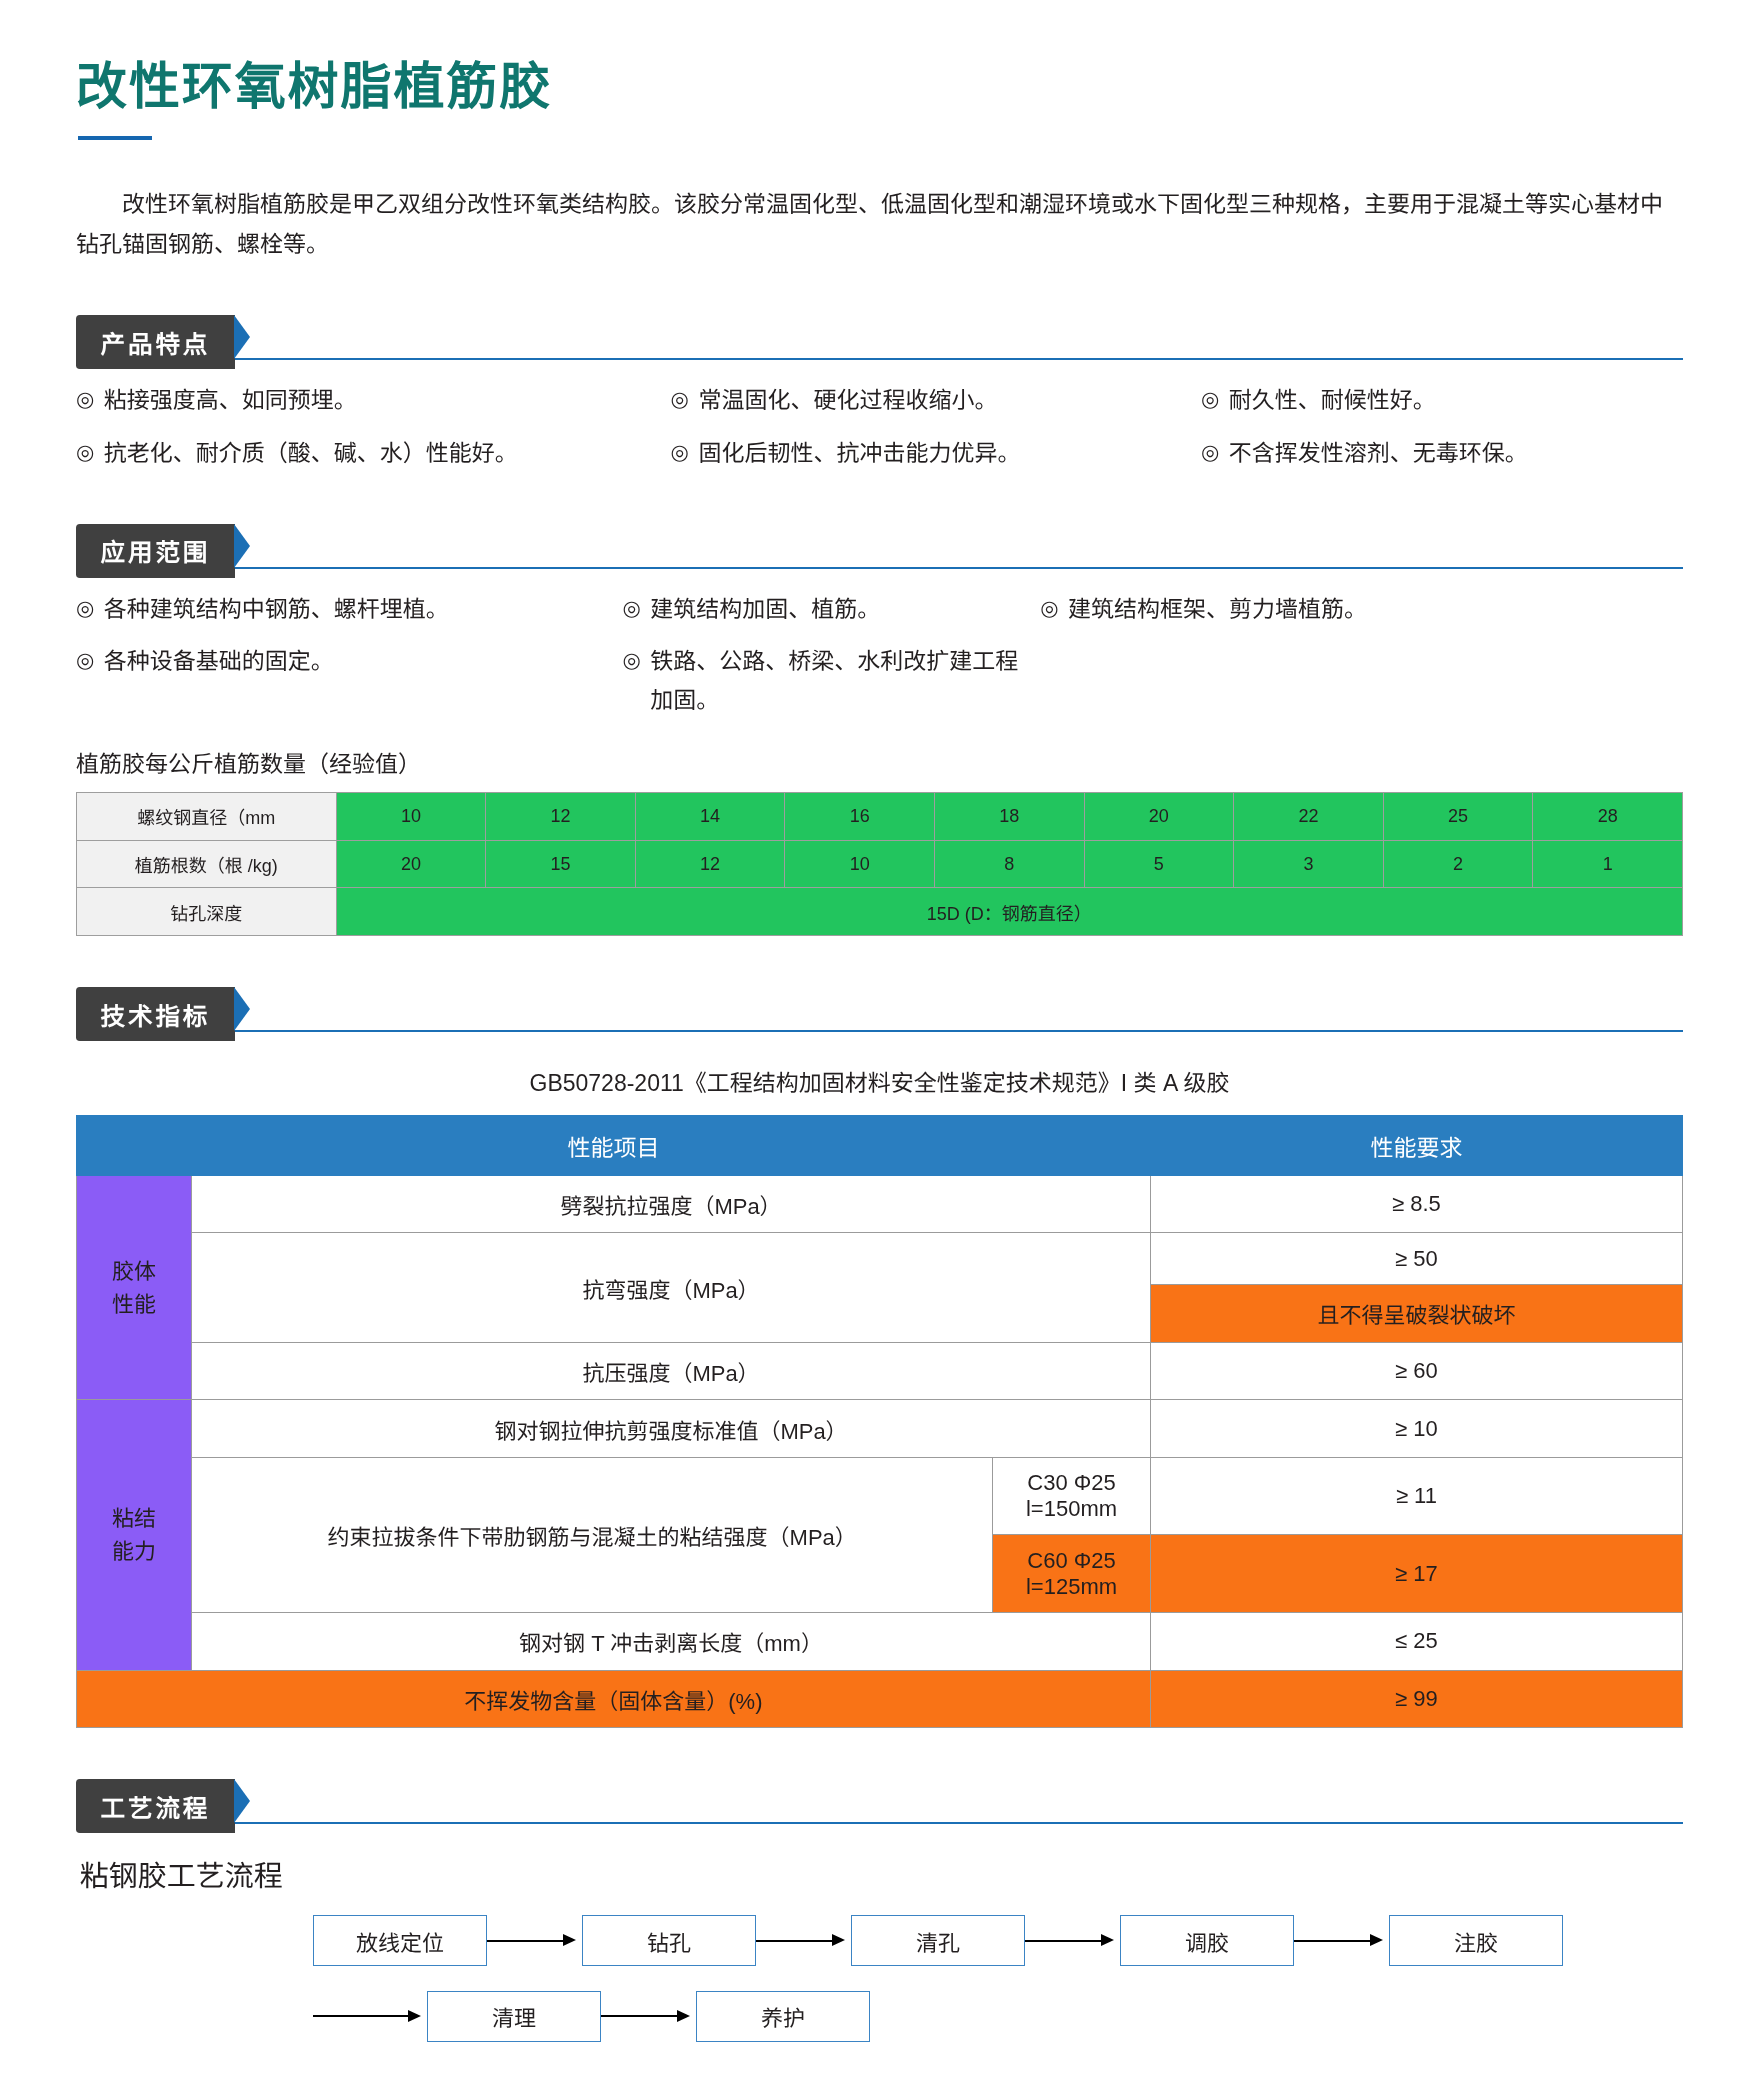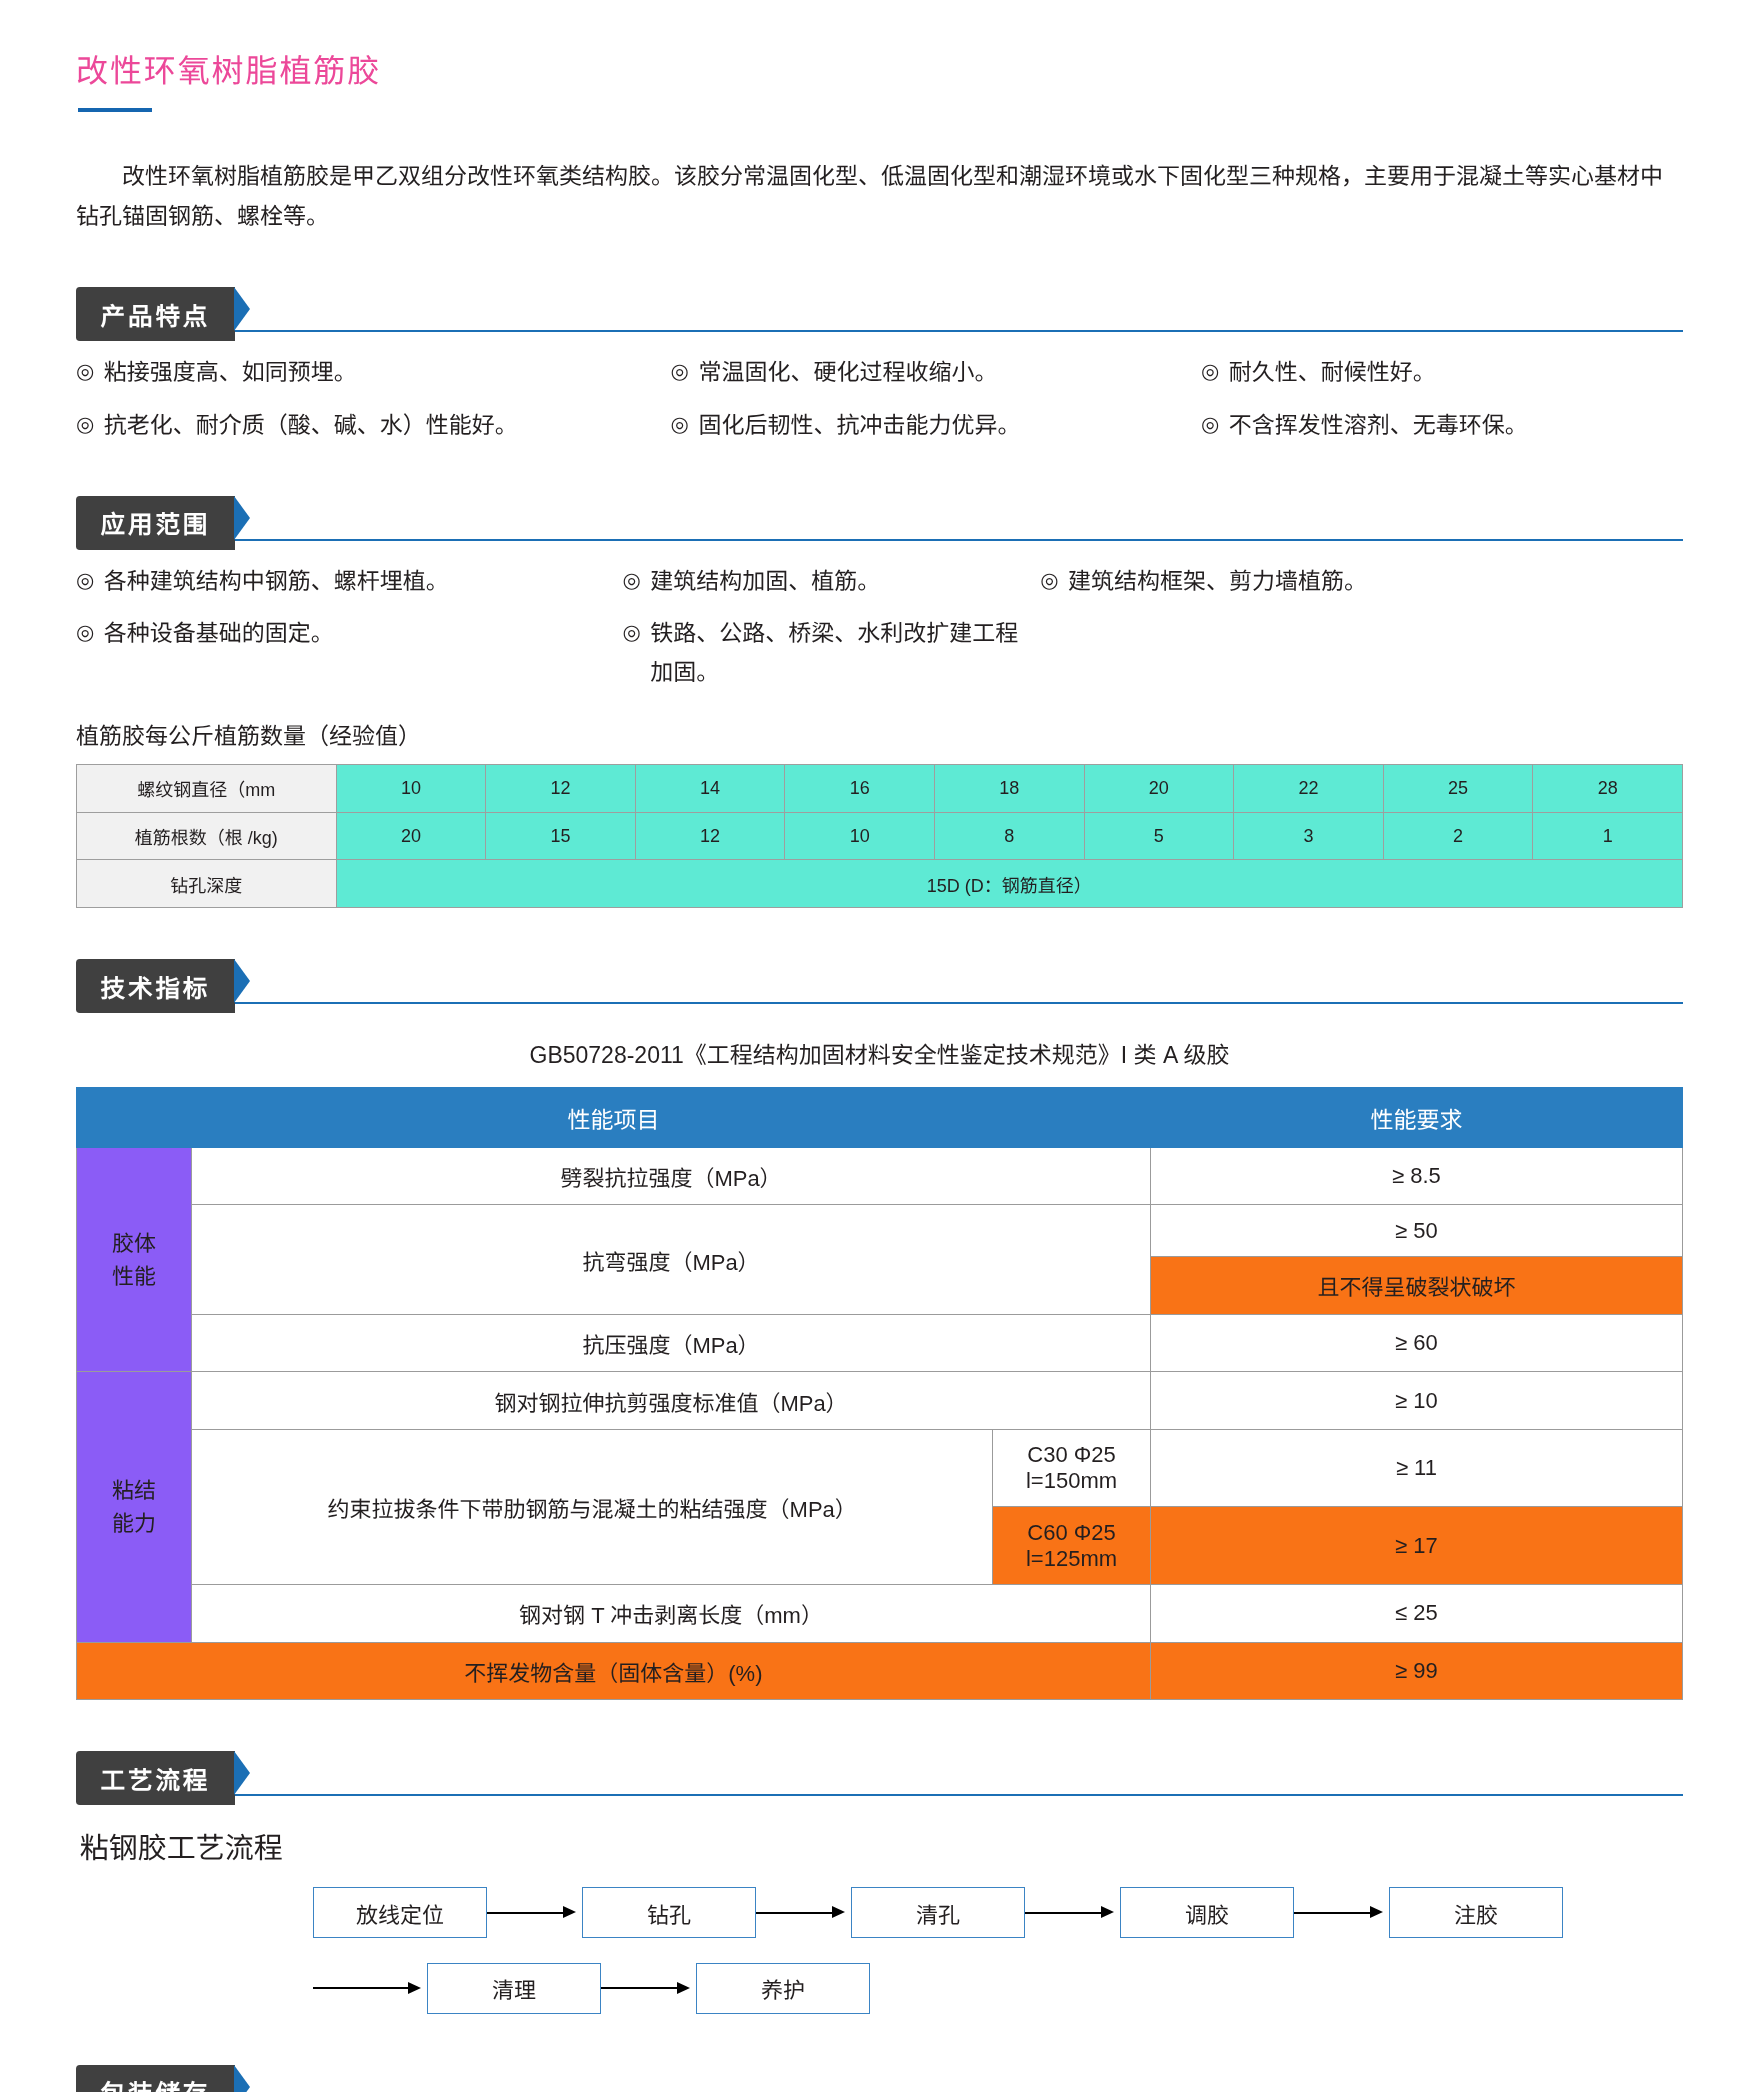--- a/index.html
+++ b/index.html
@@ -15,23 +15,23 @@
   }
   .page {
     width: 1759px;
     min-height: 2092px;
     box-sizing: border-box;
     padding: 28px 76px 38px 76px;
     position: relative;
   }
   
   .doc-title {
-    font-size: 32px;
-    font-weight: normal;
-    color: #ec4899;
+    font-size: 51px;
+    font-weight: bold;
+    color: #0f766e;
     letter-spacing: 1.9px;
     margin: 17px 0 0 0;
   }
   .title-rule {
     width: 74px;
     height: 3.8px;
     background: #1566b0;
     margin: 17px 0 0 1.9px;
   }
   
@@ -122,21 +122,21 @@
   table.rebar td {
     border: 0.9px solid #9e9e9e;
     text-align: center;
     padding: 10.4px 3.8px;
     background: #f1f1f1;
   }
   table.rebar td.head {
     width: 251px;
   }
   table.rebar td.plain {
-    background: #5eead4;
+    background: #22c55e;
   }
   
   .tech-caption {
     text-align: center;
     font-size: 23px;
     margin: 32px 0 17px 0;
   }
   table.tech {
     border-collapse: collapse;
     width: 100%;

